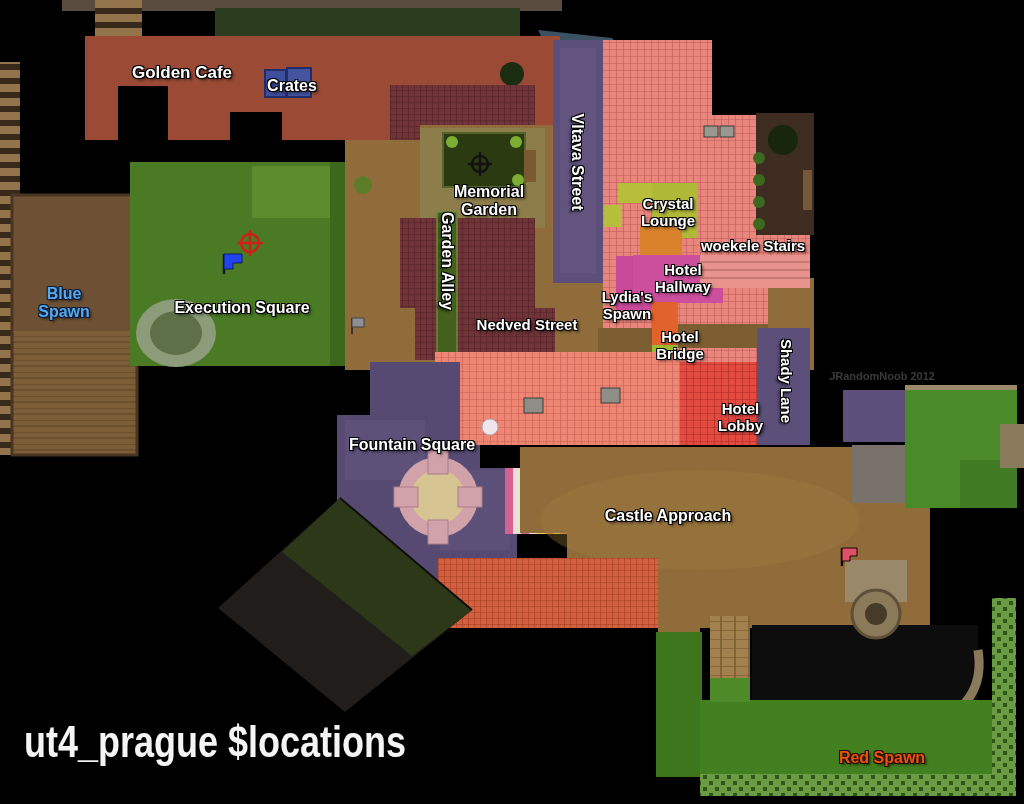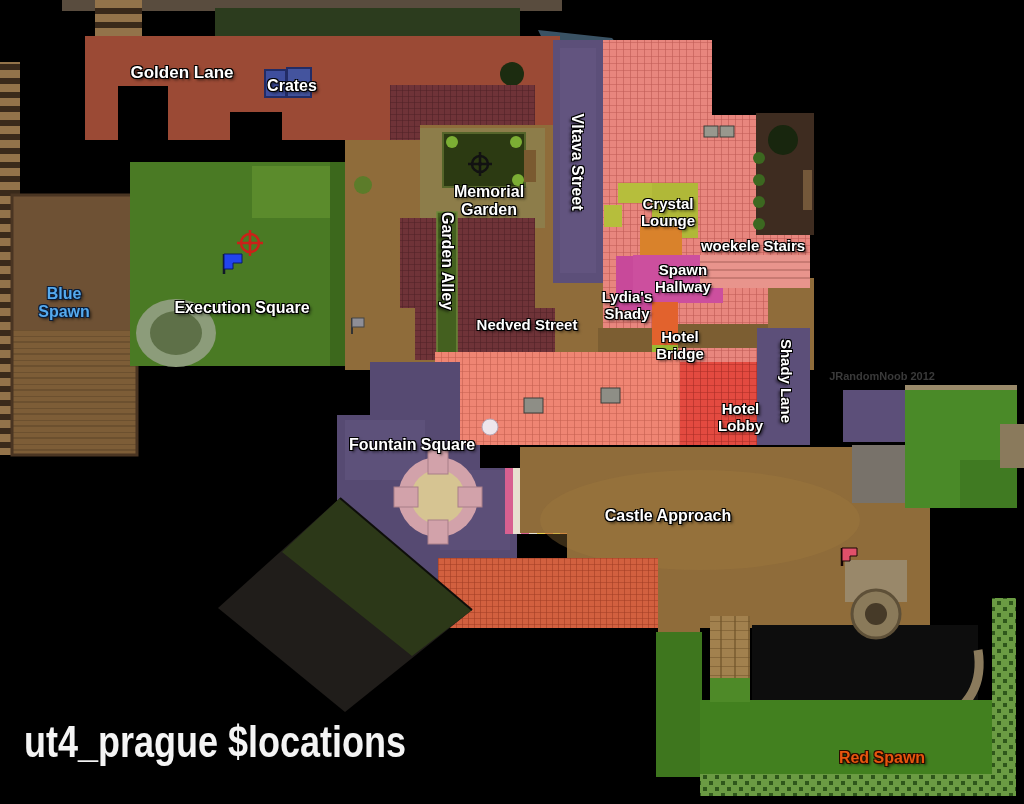--- a/index.html
+++ b/index.html
@@ -226,30 +226,30 @@
   <g>
     <path d="M352 318V334" stroke="#333" stroke-width="2"></path>
     <rect x="352" y="318" width="12" height="9" fill="#8e8e96" stroke="#444"></rect>
   </g>
   <g>
     <path d="M842 548V566" stroke="#140404" stroke-width="2.5"></path>
     <polygon points="842,548 857,548 857,556 850,556 850,561 842,561" fill="#e0506a" stroke="#1a0404"></polygon>
   </g>
 </svg>
 
-<div class="label fs17" style="left:182px;top:63px;">Golden Lane</div>
+<div class="label fs17" style="left:182px;top:63px;">Golden Cafe</div>
 <div class="label fs16" style="left:292px;top:77px;">Crates</div>
 <div class="label fs16 wrap blue-txt" style="left:64px;top:237px;width:64px;">Blue Spawn</div>
 <div class="label fs16 wrap" style="left:489px;top:183px;width:94px;">Memorial Garden</div>
 <div class="label fs16 vert" style="left:447px;top:261px;">Garden Alley</div>
 <div class="label fs16 vert" style="left:577px;top:162px;">Vltava Street</div>
 <div class="label wrap" style="left:668px;top:196px;width:60px;">Crystal Lounge</div>
 <div class="label" style="left:753px;top:238px;border-radius:7px;">woekele Stairs</div>
-<div class="label wrap" style="left:683px;top:262px;width:84px;">Spawn Hallway</div>
-<div class="label wrap" style="left:627px;top:289px;width:72px;">Lydia's Shady</div>
+<div class="label wrap" style="left:683px;top:262px;width:84px;">Hotel Hallway</div>
+<div class="label wrap" style="left:627px;top:289px;width:72px;">Lydia's Spawn</div>
 <div class="label" style="left:527px;top:317px;">Nedved Street</div>
 <div class="label fs16" style="left:242px;top:299px;">Execution Square</div>
 <div class="label wrap" style="left:680px;top:329px;width:70px;">Hotel Bridge</div>
 <div class="label vert" style="left:786px;top:381px;">Shady Lane</div>
 <div class="label wrap" style="left:721px;top:401px;width:70px;padding-left:39px;">Hotel Lobby</div>
 <div class="label fs16" style="left:412px;top:436px;">Fountain Square</div>
 <div class="label fs16" style="left:668px;top:507px;">Castle Approach</div>
 <div class="label fs16 red-txt" style="left:882px;top:749px;">Red Spawn</div>
 
 <div class="watermark" style="left:882px;top:370px;">JRandomNoob 2012</div>

